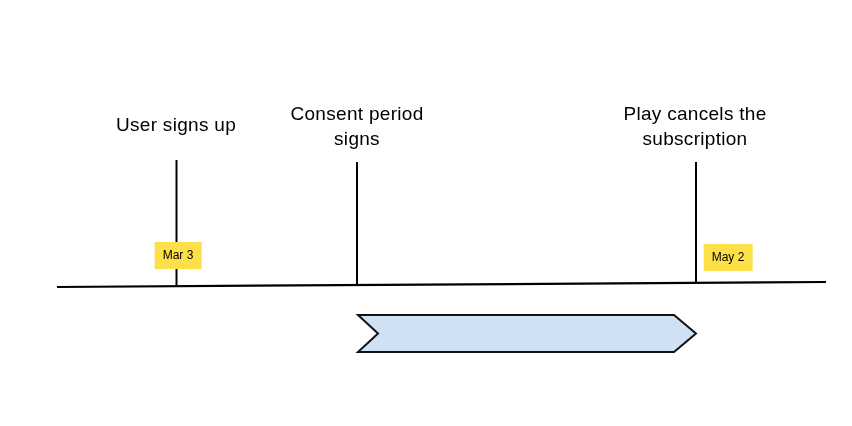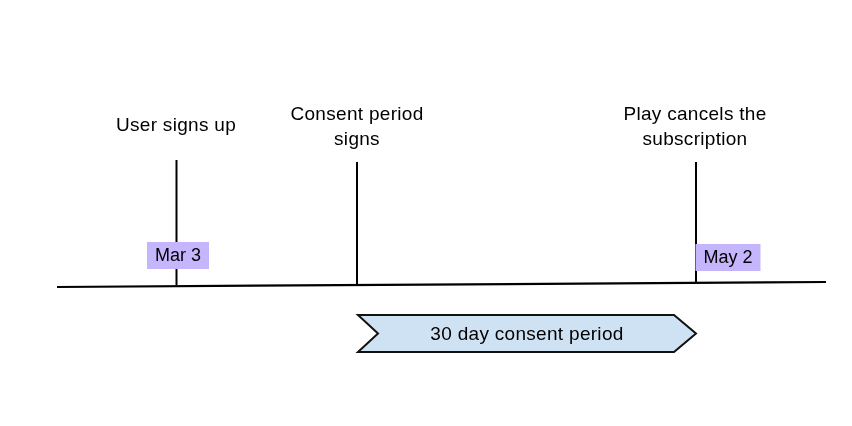--- a/index.html
+++ b/index.html
@@ -41,22 +41,22 @@
     font-size: 19px;
     line-height: 25px;
     letter-spacing: 0.3px;
     color: #000000;
   }
   .e1 { left: 72px;  top: 112px; width: 160px; }
   .e2 { left: 248px; top: 101px; width: 170px; }
   .e3 { left: 581px; top: 101px; width: 180px; }
   .date-label {
     position: absolute;
-    background: #c4b5fd;
-    font-size: 18px;
+    background: #fde047;
+    font-size: 12px;
     line-height: 27px;
     height: 27px;
     padding: 0 8px;
     white-space: nowrap;
     transform: translateX(-50%);
     text-align: center;
   }
   .d1 { left: 154px; top: 242px; }
   .d2 { left: 334px; top: 238px; }
   .d3 { left: 704px; top: 244px; }
@@ -85,15 +85,14 @@
     <polygon class="banner-shape" points="334,315 650,315 672,333.5 650,352 334,352 354,333.5" fill="#cfe2f3" stroke="#111111"></polygon>
   </svg>
 
   <div class="event-label e1">User signs up</div>
   <div class="event-label e2">Consent period signs</div>
   <div class="event-label e3">Play cancels the subscription</div>
 
   <div class="date-label d1">Mar 3</div>
   <div class="date-label d3">May 2</div>
 
-  <div class="banner-label">30 day consent period</div>
 
 </div>
 
 </body></html>

